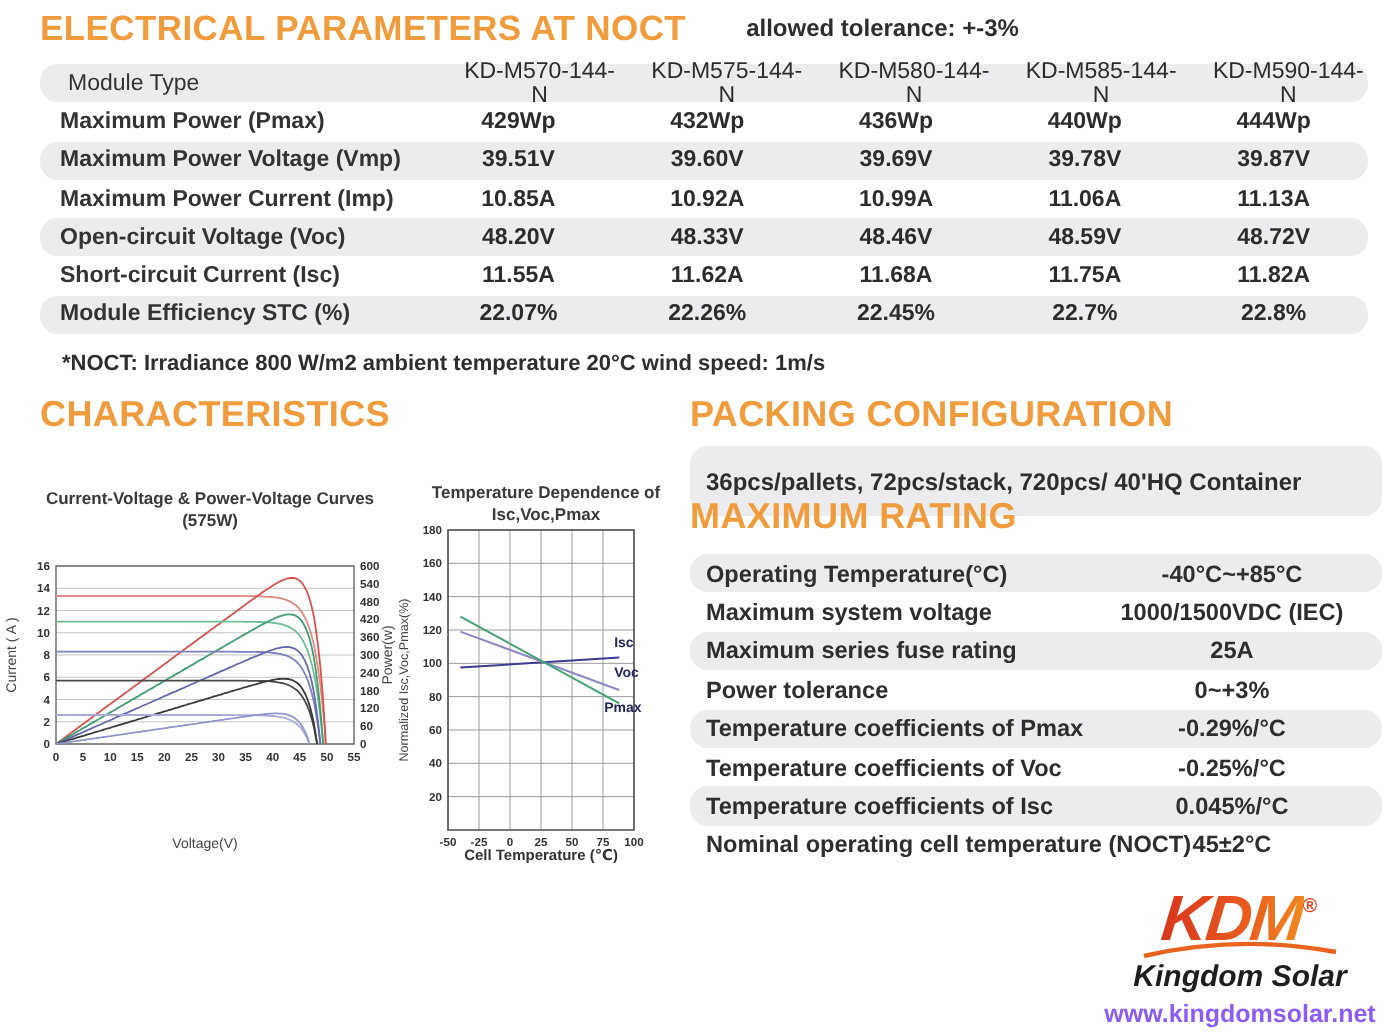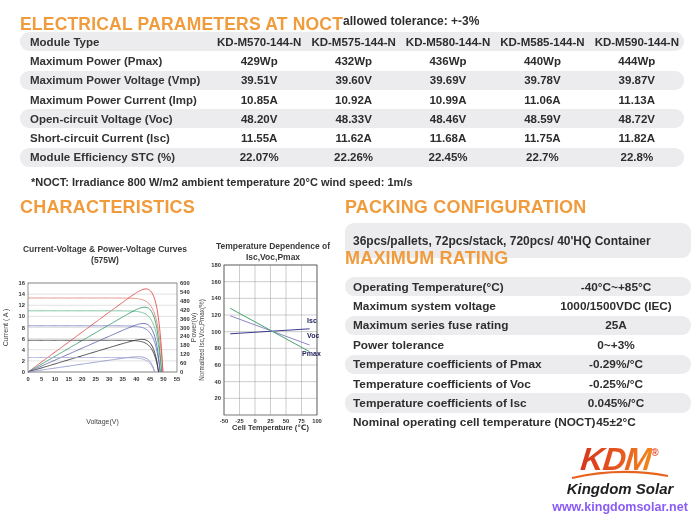--- a/index.html
+++ b/index.html
@@ -1,28 +1,28 @@
 <!DOCTYPE html>
 <html><head>
 <meta charset="utf-8">
 <style>
   html,body{margin:0;padding:0;background:#fff;}
   #page{position:relative;width:699px;height:518px;background:#ffffff;overflow:hidden;
         font-family:"Liberation Sans","DejaVu Sans",sans-serif;color:#333;}
   .sec-head{color:#F09B3C;font-weight:800;letter-spacing:.2px;}
-  .elec-head-row{position:absolute;left:20px;top:14px;display:flex;align-items:flex-start;gap:0;}
+  .elec-head-row{position:absolute;left:20px;top:4px;display:flex;align-items:center;gap:30px;}
   .elec-head-row .sec-head{font-size:17.5px;}
   .tol-note{font-size:12px;font-weight:700;color:#2e2e2e;padding-bottom:1px;}
   
   .etable{position:absolute;left:20px;top:32px;width:664px;font-size:11.5px;}
   .t-row{display:flex;height:19.3px;align-items:center;border-radius:9px;}
   .t-row.stripe{background:#ECECEE;}
   .t-label{width:182px;padding-left:10px;font-weight:700;color:#333;}
   .t-cell{flex:1;text-align:center;font-weight:600;color:#2c2c2c;}
-  .t-head .t-cell,.t-head .t-label{font-weight:700;}
+  .t-head .t-cell,.t-head .t-label{font-weight:400;padding-left:14px;}
   .footnote{position:absolute;left:31px;top:176px;font-size:11px;font-weight:700;color:#2e2e2e;}
   .char-head{position:absolute;left:20px;top:197px;font-size:18px;}
   
   .chart-title{position:absolute;font-size:8.5px;font-weight:700;color:#3a3a3a;text-align:center;line-height:1.3;}
   #iv-title{left:15px;top:244px;width:180px;}
   #temp-title{left:203px;top:241px;width:140px;}
   #iv-svg{position:absolute;left:0px;top:268px;}
   #temp-svg{position:absolute;left:192px;top:258px;}
   svg text{font-family:"Liberation Sans","DejaVu Sans",sans-serif;}
   

